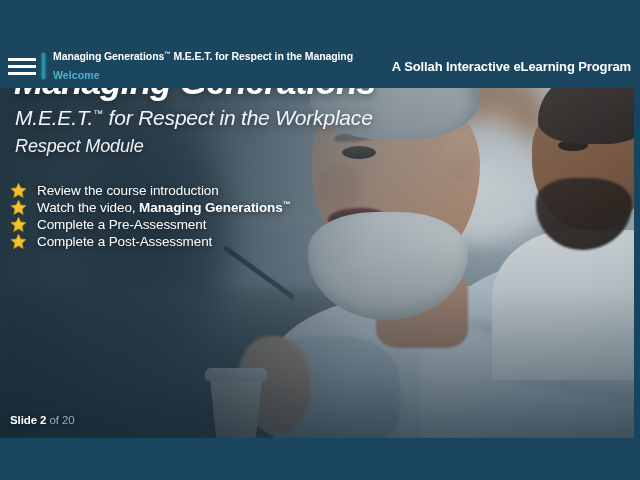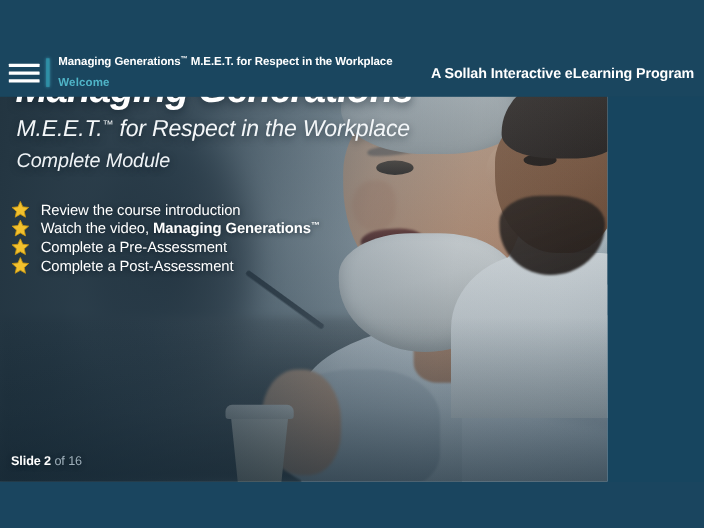--- a/index.html
+++ b/index.html
@@ -62,21 +62,21 @@
   }
   .header-right {
     margin-left:auto; padding-right:9px;
     font-size:13px; font-weight:bold; color:#ffffff;
     letter-spacing:-0.1px; white-space:nowrap;
   }
 
   
   .stage {
     position:absolute; left:0; top:44px;
-    width:552px; height:394px;
+    width:634px; height:394px;
     overflow:hidden;
     background:#5d6b73;
   }
 
   
   .photo { position:absolute; inset:0; }
 
   .bg-room {
     position:absolute; inset:0;
     background:
@@ -350,21 +350,21 @@
 
       <div class="hamburger">
         <span></span>
         <span></span>
         <span></span>
       </div>
 
       <div class="divider-v"></div>
 
       <div class="header-titles">
-        <div class="header-title"><span>Managing Generations</span><span class="tm">™</span><span> M.E.E.T. for Respect in the Workplace</span></div>
+        <div class="header-title"><span>Managing Generations</span><span class="tm">™</span><span> M.E.E.T. for Respect in the Managing</span></div>
         <div class="header-sub">Welcome</div>
       </div>
 
       <div class="header-right">A Sollah Interactive eLearning Program</div>
     </div>
   </div>
 
   <div class="stage">
     <div class="photo">
       <div class="bg-room"></div>
@@ -411,21 +411,21 @@
       <div class="veil-left"></div>
       <div class="veil-bottom"></div>
     </div>
 
     <div class="content">
 
       <div class="title"><span>Managing Generations</span><span class="tm">™</span></div>
 
       <div class="subtitle"><span>M.E.E.T.</span><span class="tm">™</span><span> for Respect in the Workplace</span></div>
 
-      <div class="module">Complete Module</div>
+      <div class="module">Respect Module</div>
 
       <ul class="bullets">
 
         <li class="bullet">
           <svg class="star" viewBox="0 0 24 24" aria-hidden="true">
             <polygon points="12,1.6 15.1,8.5 22.6,9.3 17,14.4 18.6,21.8 12,18 5.4,21.8 7,14.4 1.4,9.3 8.9,8.5" fill="#f2c12e" stroke="#c89611" stroke-width="1.1" stroke-linejoin="round"></polygon>
           </svg>
           <span class="bullet-text"><span>Review the course introduction</span><b></b><b class="tm"></b></span>
         </li>
 
@@ -445,20 +445,20 @@
 
         <li class="bullet">
           <svg class="star" viewBox="0 0 24 24" aria-hidden="true">
             <polygon points="12,1.6 15.1,8.5 22.6,9.3 17,14.4 18.6,21.8 12,18 5.4,21.8 7,14.4 1.4,9.3 8.9,8.5" fill="#f2c12e" stroke="#c89611" stroke-width="1.1" stroke-linejoin="round"></polygon>
           </svg>
           <span class="bullet-text"><span>Complete a Post-Assessment</span><b></b><b class="tm"></b></span>
         </li>
 
       </ul>
 
-      <div class="slide-counter"><span class="strong">Slide 2</span><span class="dim"> of 16</span></div>
+      <div class="slide-counter"><span class="strong">Slide 2</span><span class="dim"> of 20</span></div>
 
     </div>
   </div>
 
   <div class="footer"></div>
 
 </div>
 
 </body></html>

